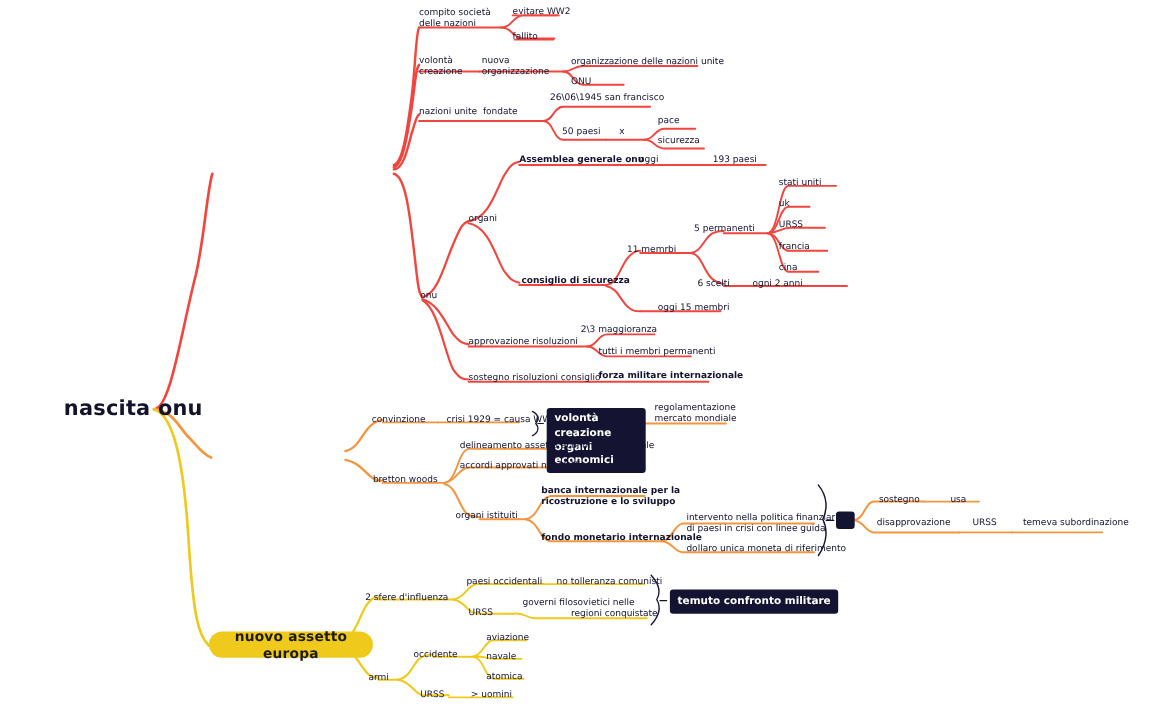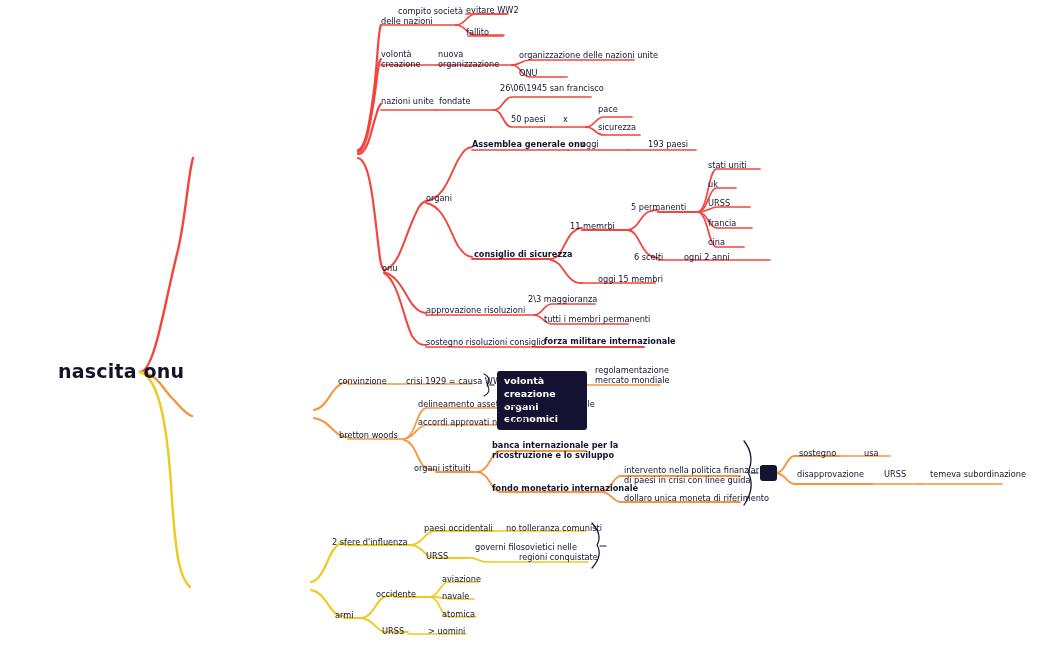--- a/index.html
+++ b/index.html
@@ -142,22 +142,23 @@
       <path d="M394,597 L430,597" stroke="#EFC91C" stroke-width="1.8"></path>
       <path d="M430,597 C440,595 440,583 448,582 L478,582" stroke="#EFC91C" stroke-width="1.7"></path>
       <path d="M430,597 C440,596 442,599 450,599 L474,599" stroke="#EFC91C" stroke-width="1.7"></path>
       <path d="M430,597 C440,598 440,615 448,617 L476,617" stroke="#EFC91C" stroke-width="1.7"></path>
       <path d="M408,634 L466,634" stroke="#EFC91C" stroke-width="1.7"></path>
     </g>
   </svg>
 
   <div class="lbl root-label" style="left:58px;top:360px;">nascita onu</div>
 
-
-  <div class="lbl s9 t-dark" style="left:398px;top:6px;">compito società</div>
+  <div class="pill yellow" style="left:190px;top:574px;width:121px;height:24px;">nuovo assetto europa</div>
+
+  <div class="lbl s9 t-dark" style="left:381px;top:6px;">compito società</div>
   <div class="lbl s9 t-dark" style="left:381px;top:16px;">delle nazioni</div>
   <div class="lbl s9 t-dark" style="left:466px;top:5px;">evitare WW2</div>
   <div class="lbl s9 t-dark" style="left:466px;top:27px;">fallito</div>
 
   <div class="lbl s9 t-dark" style="left:381px;top:49px;">volontà</div>
   <div class="lbl s9 t-dark" style="left:381px;top:59px;">creazione</div>
   <div class="lbl s9 t-dark" style="left:438px;top:49px;">nuova</div>
   <div class="lbl s9 t-dark" style="left:438px;top:59px;">organizzazione</div>
   <div class="lbl s9 t-dark" style="left:519px;top:50px;">organizzazione delle nazioni unite</div>
   <div class="lbl s9 t-dark" style="left:519px;top:68px;">ONU</div>
@@ -222,20 +223,21 @@
   <div class="lbl s9 t-dark" style="left:797px;top:469px;">disapprovazione</div>
   <div class="lbl s9 t-dark" style="left:884px;top:469px;">URSS</div>
   <div class="lbl s9 t-dark" style="left:930px;top:469px;">temeva subordinazione</div>
 
   <div class="lbl s9 t-dark" style="left:332px;top:537px;">2 sfere d'influenza</div>
   <div class="lbl s9 t-dark" style="left:424px;top:523px;">paesi occidentali</div>
   <div class="lbl s9 t-dark" style="left:506px;top:523px;">no tolleranza comunisti</div>
   <div class="lbl s9 t-dark" style="left:426px;top:551px;">URSS</div>
   <div class="lbl s9 t-dark" style="left:475px;top:542px;">governi filosovietici nelle</div>
   <div class="lbl s9 t-dark" style="left:475px;top:552px;padding-left:44px;">regioni conquistate</div>
+  <div class="badge" style="left:609px;top:536px;height:14px;">temuto confronto militare</div>
 
   <div class="lbl s9 t-dark" style="left:335px;top:610px;">armi</div>
   <div class="lbl s9 t-dark" style="left:376px;top:589px;">occidente</div>
   <div class="lbl s9 t-dark" style="left:442px;top:574px;">aviazione</div>
   <div class="lbl s9 t-dark" style="left:442px;top:591px;">navale</div>
   <div class="lbl s9 t-dark" style="left:442px;top:609px;">atomica</div>
   <div class="lbl s9 t-dark" style="left:382px;top:626px;">URSS</div>
   <div class="lbl s9 t-dark" style="left:428px;top:626px;">&gt; uomini</div>
 
 </div>

